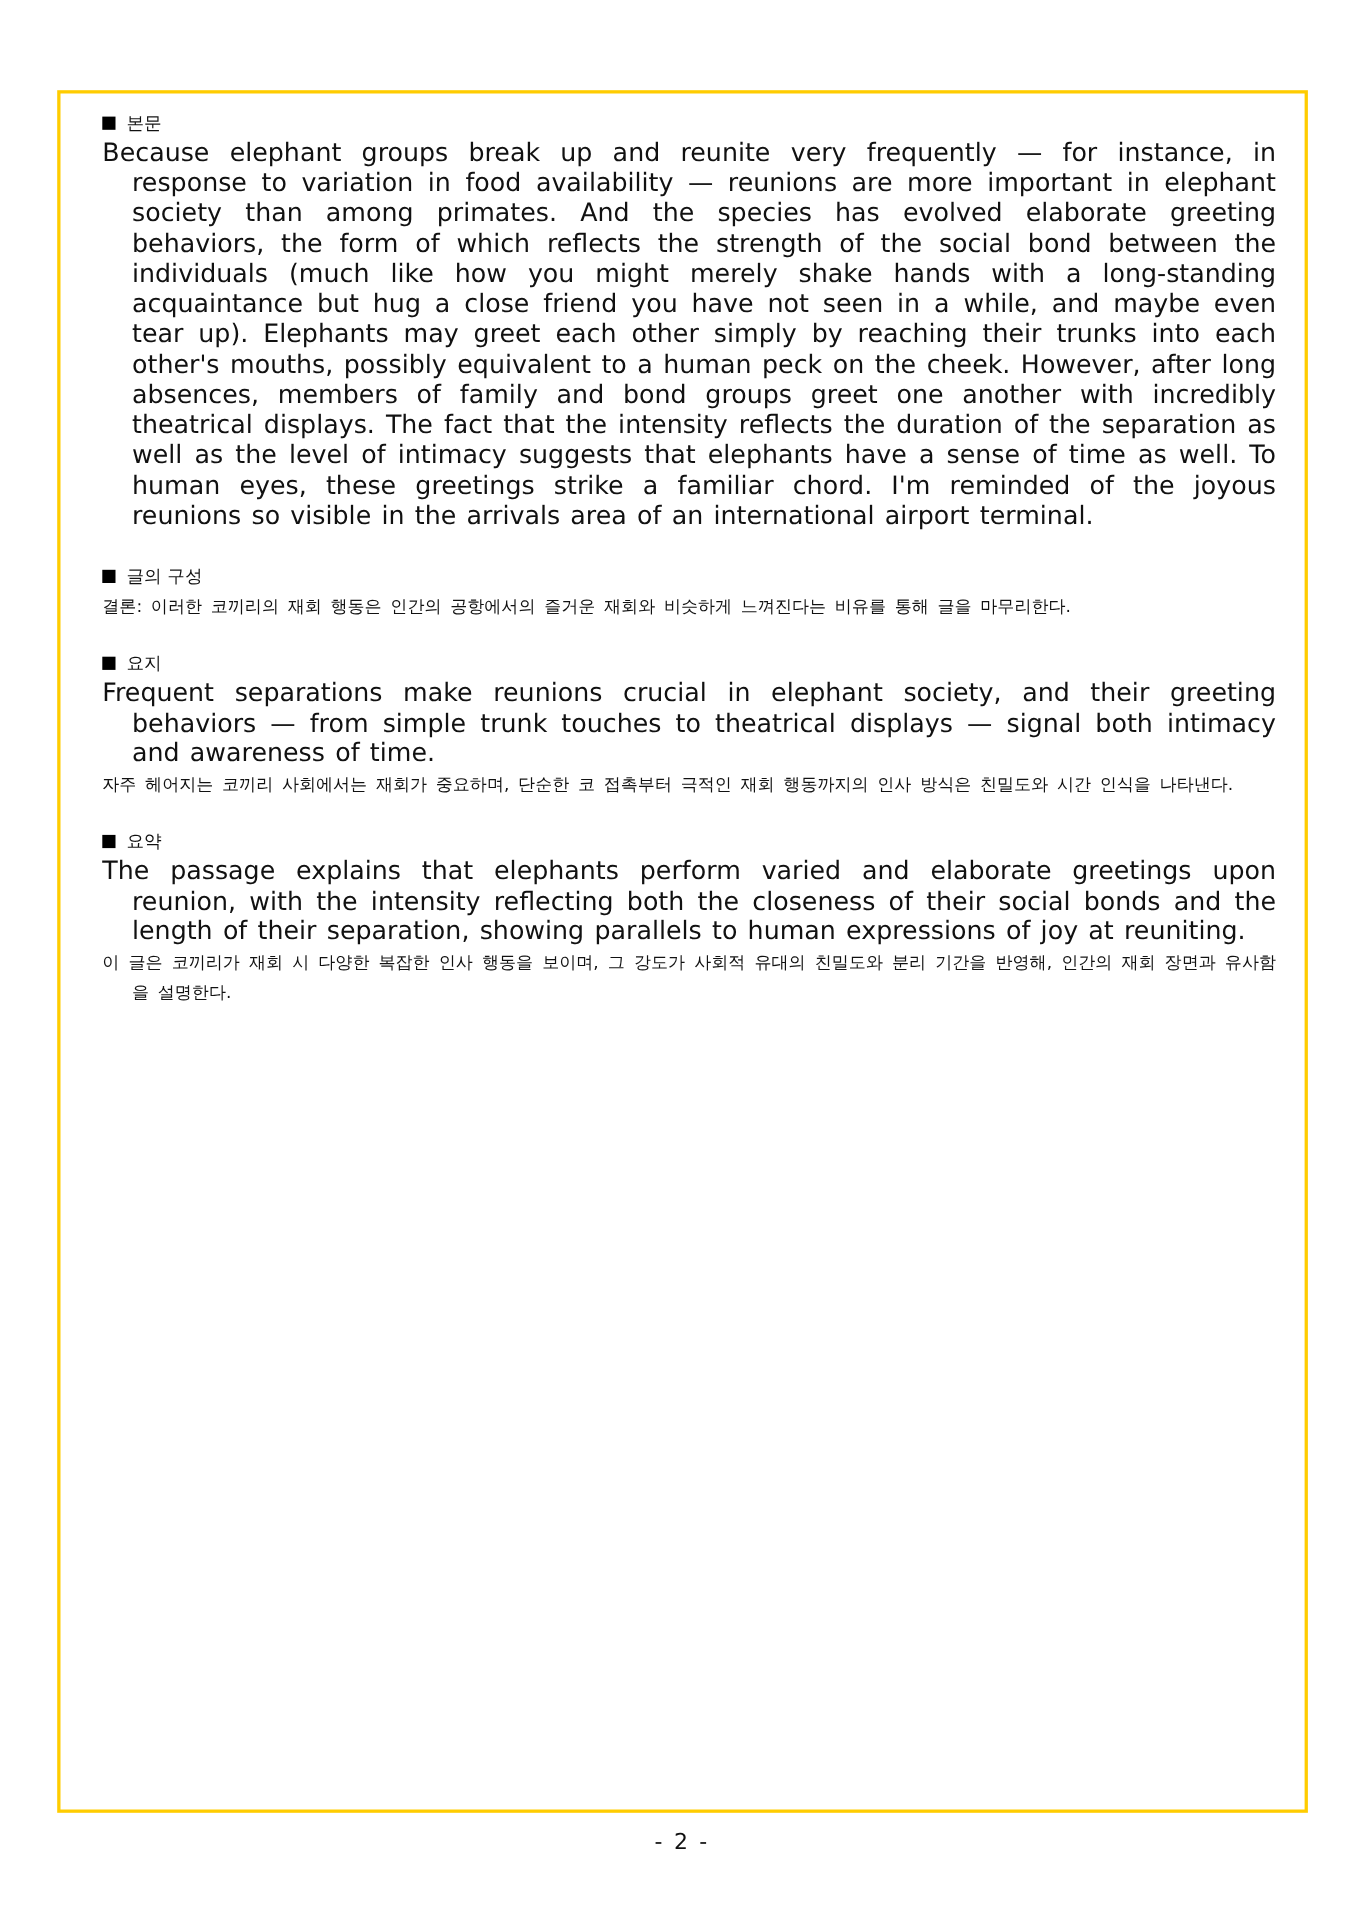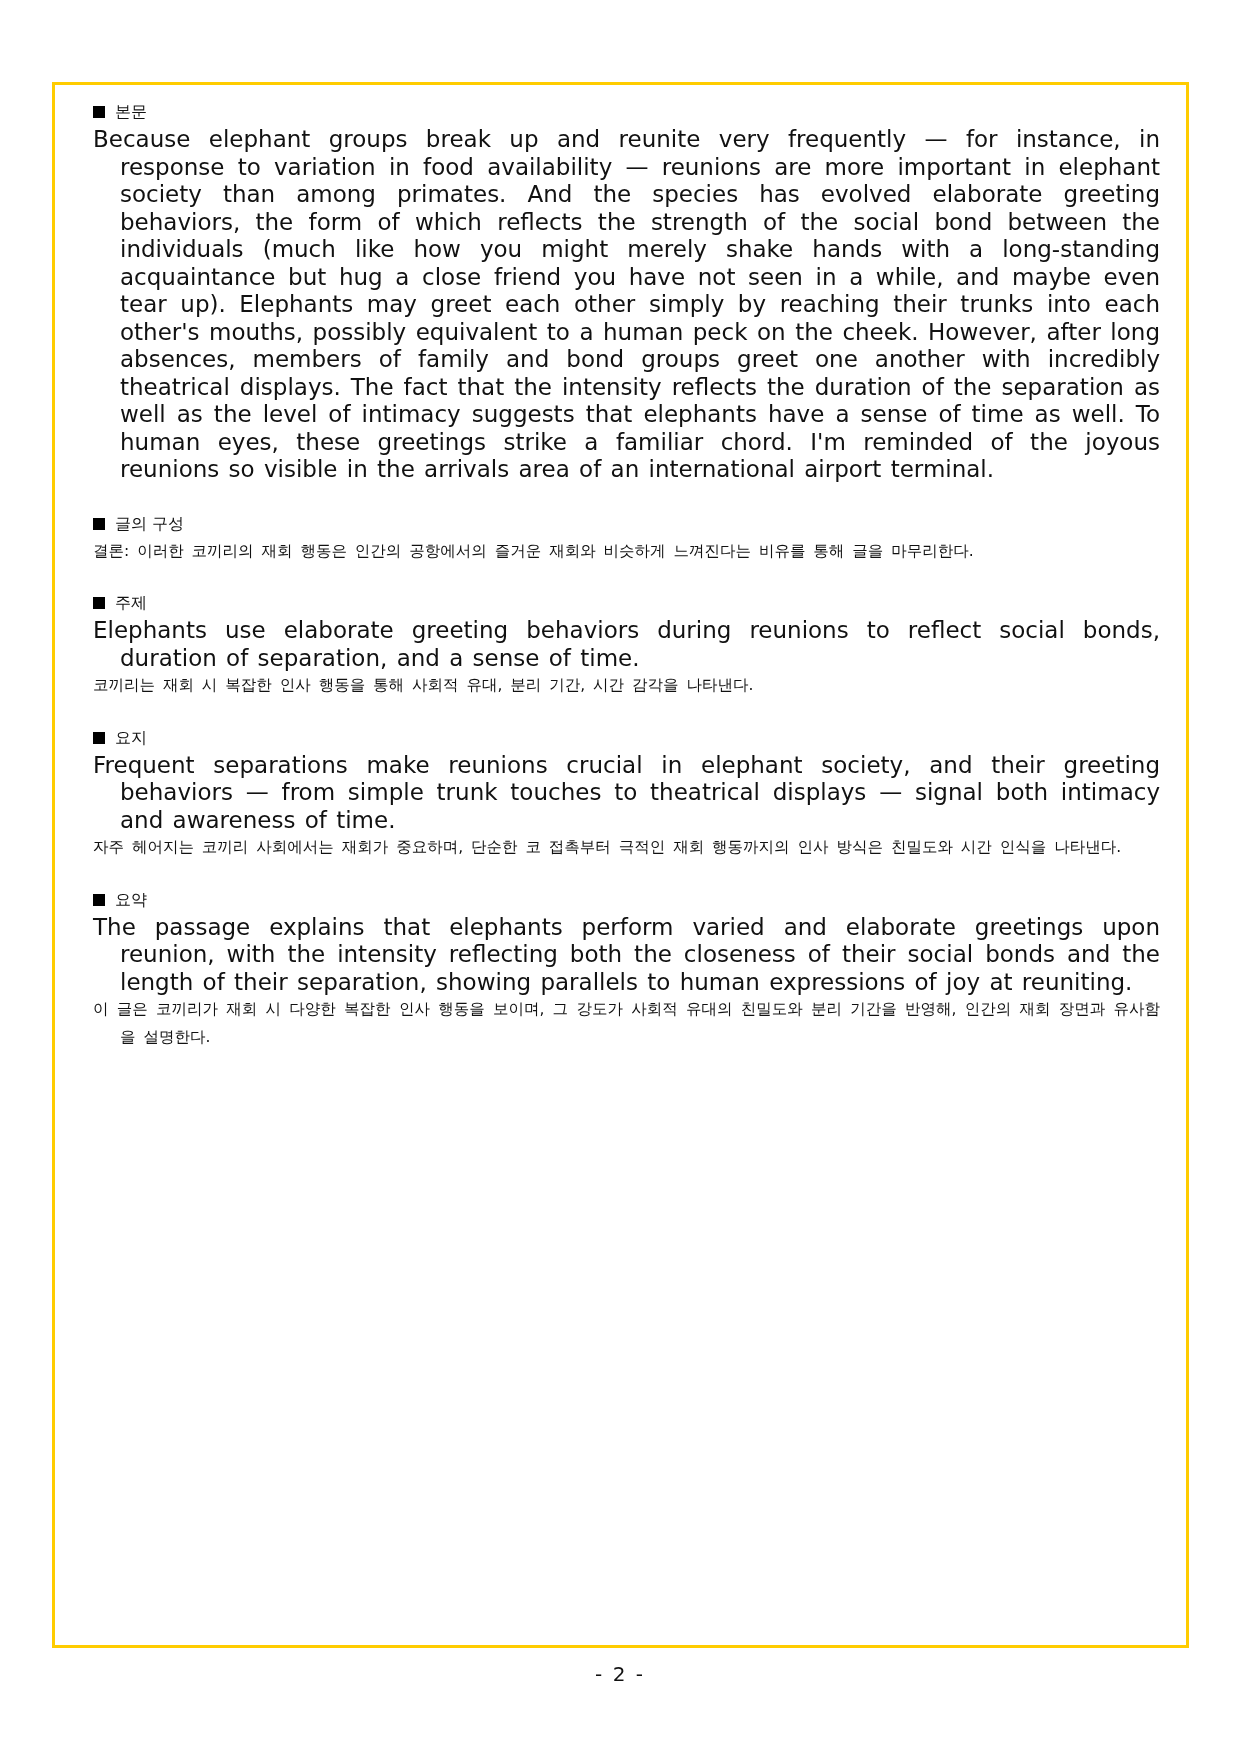--- a/index.html
+++ b/index.html
@@ -35,28 +35,20 @@
 
   <div class="section">
     <div class="heading">
       <span class="sq"></span>
       <span>글의 구성</span>
     </div>
     <div class="ko">결론: 이러한 코끼리의 재회 행동은 인간의 공항에서의 즐거운 재회와 비슷하게 느껴진다는 비유를 통해 글을 마무리한다.</div>
   </div>
 
 
-  <div class="section">
-    <div class="heading">
-      <span class="sq"></span>
-      <span>주제</span>
-    </div>
-    <div class="en">Elephants use elaborate greeting behaviors during reunions to reflect social bonds, duration of separation, and a sense of time.</div>
-    <div class="ko">코끼리는 재회 시 복잡한 인사 행동을 통해 사회적 유대, 분리 기간, 시간 감각을 나타낸다.</div>
-  </div>
 
   <div class="section">
     <div class="heading">
       <span class="sq"></span>
       <span>요지</span>
     </div>
     <div class="en">Frequent separations make reunions crucial in elephant society, and their greeting behaviors — from simple trunk touches to theatrical displays — signal both intimacy and awareness of time.</div>
     <div class="ko">자주 헤어지는 코끼리 사회에서는 재회가 중요하며, 단순한 코 접촉부터 극적인 재회 행동까지의 인사 방식은 친밀도와 시간 인식을 나타낸다.</div>
   </div>
 

